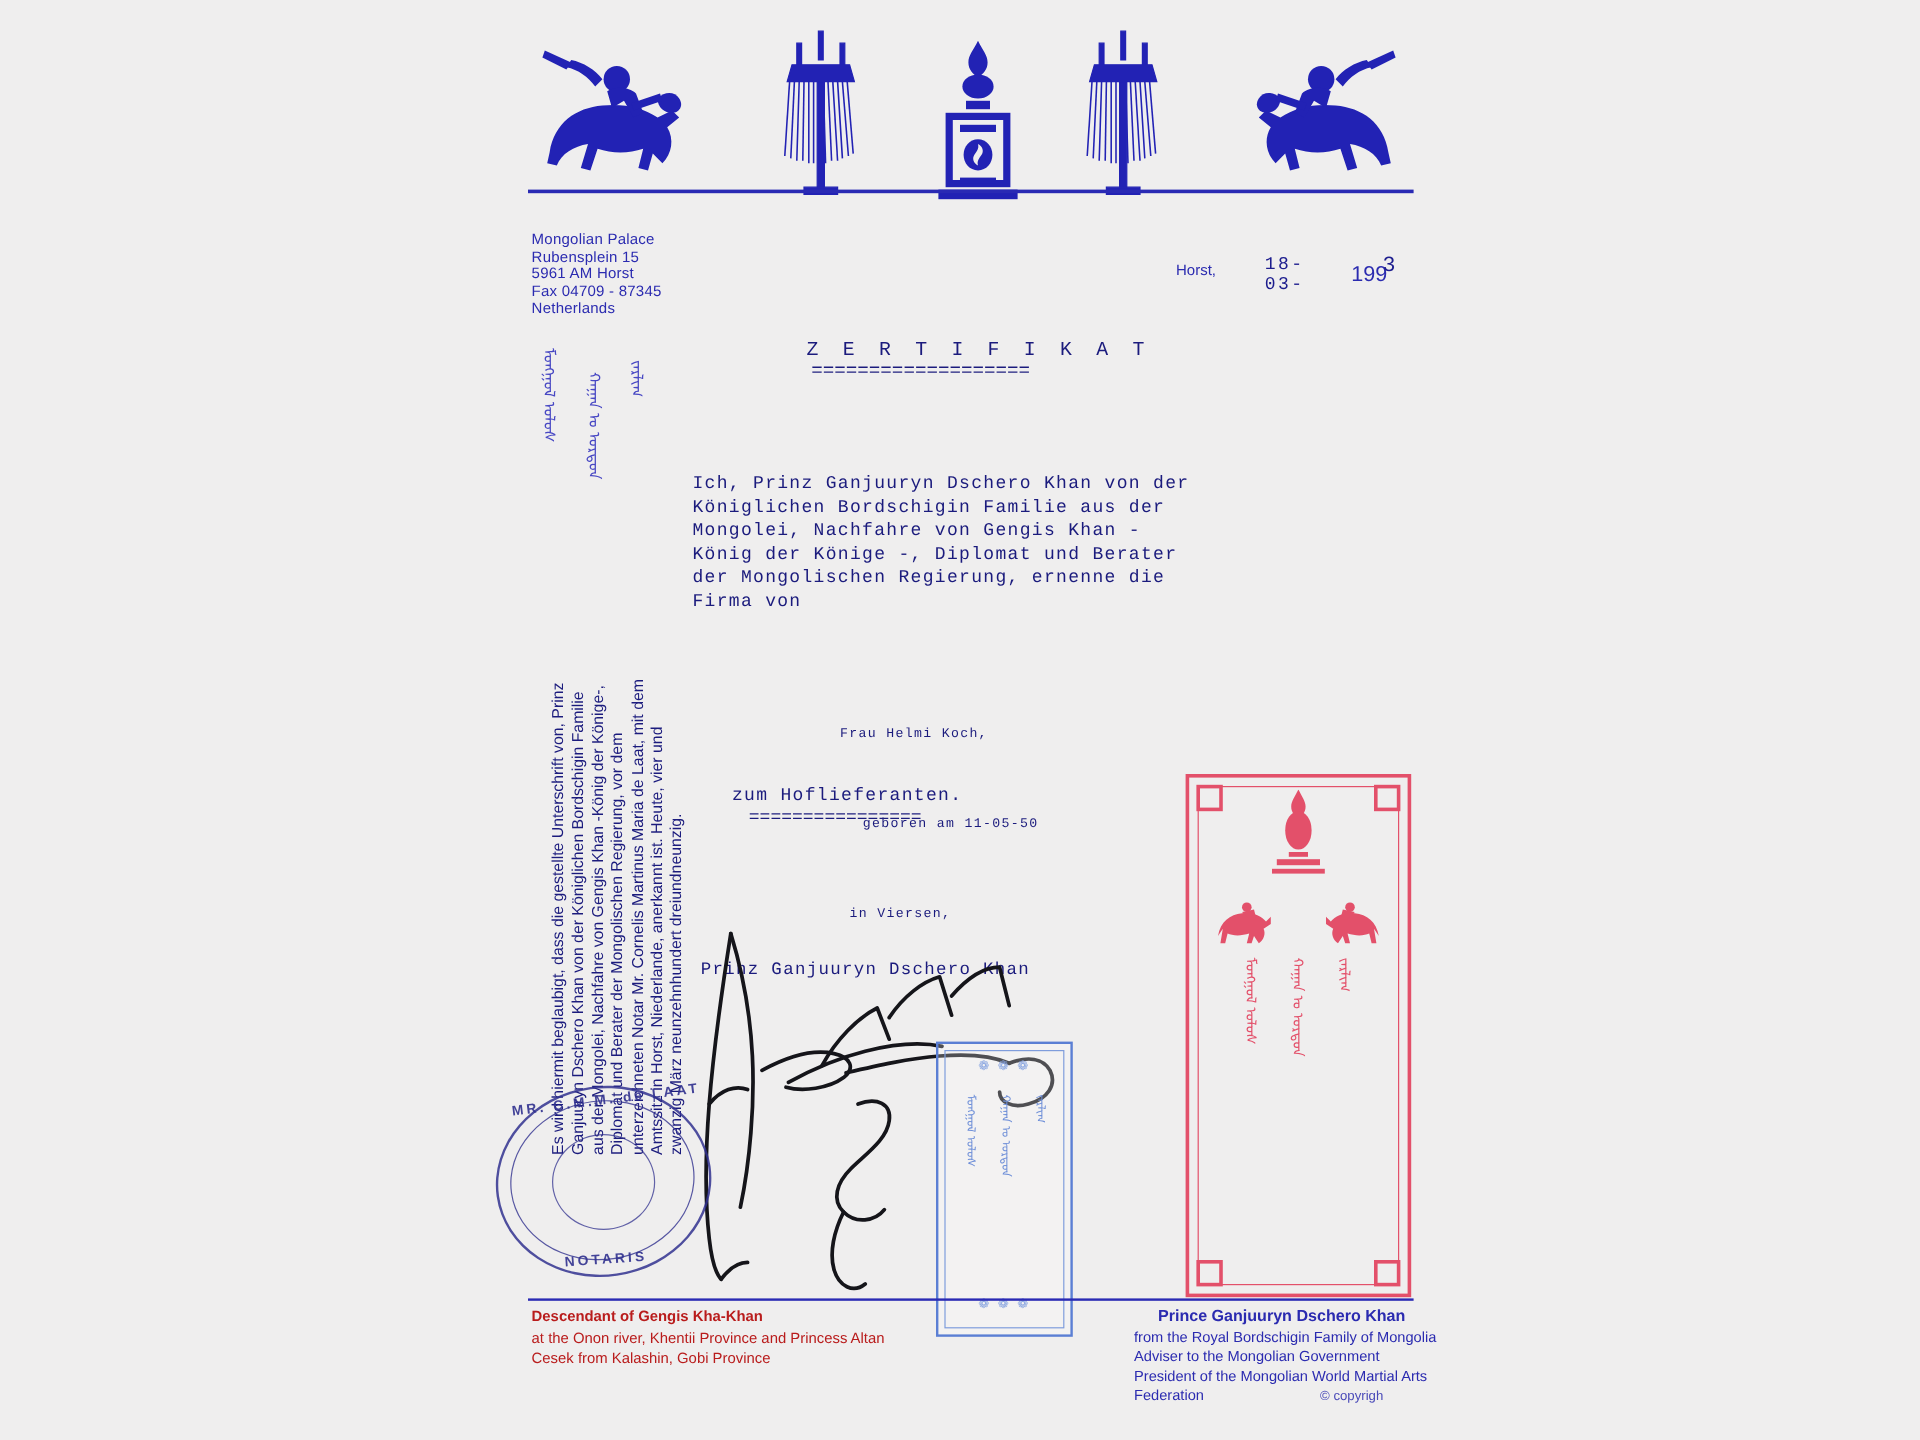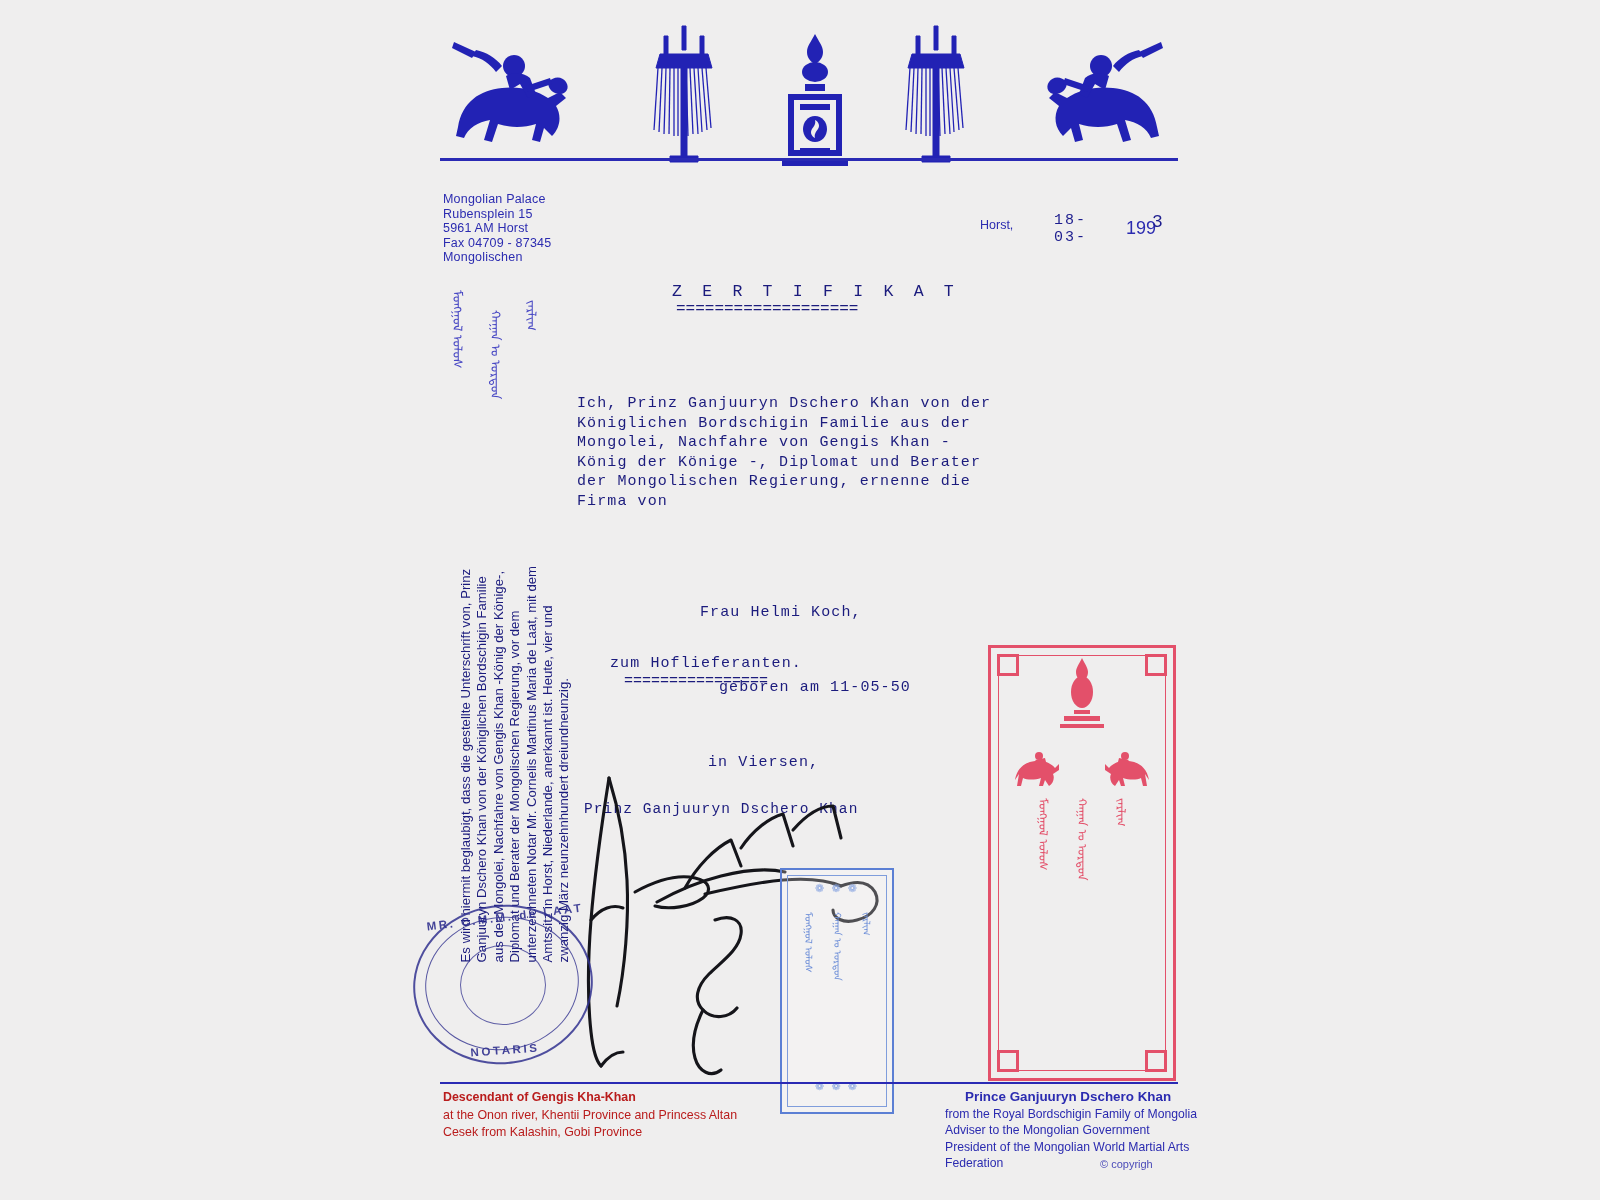--- a/index.html
+++ b/index.html
@@ -116,21 +116,21 @@
     left: 577px;
     top: 394px;
     font-size: 15px;
     line-height: 19.6px;
     letter-spacing: 1.1px;
   }
   .recipient {
     position: absolute;
     left: 700px;
     top: 550px;
-    font-size: 15px;
+    font-size: 11px;
     line-height: 25px;
     letter-spacing: 1.1px;
   }
   .recipient .l2 { padding-left: 8px; margin-left: 11px; }
   .recipient .l3 { padding-left: 8px; }
   .closing {
     position: absolute;
     left: 610px;
     top: 655px;
     font-size: 15px;
@@ -482,21 +482,21 @@
     </div>
   </div>
 
   <div class="rule-top"></div>
 
   <div class="sender">
     <div>Mongolian Palace</div>
     <div>Rubensplein 15</div>
     <div>5961 AM Horst</div>
     <div>Fax 04709 - 87345</div>
-    <div>Mongolischen</div>
+    <div>Netherlands</div>
   </div>
 
   <div class="dateline">
     <span class="city">Horst,</span>
     <span class="day">18-03-</span>
     <span class="yr">199</span>
     <span class="yrlast">3</span>
   </div>
 
   <div class="mong-top">

